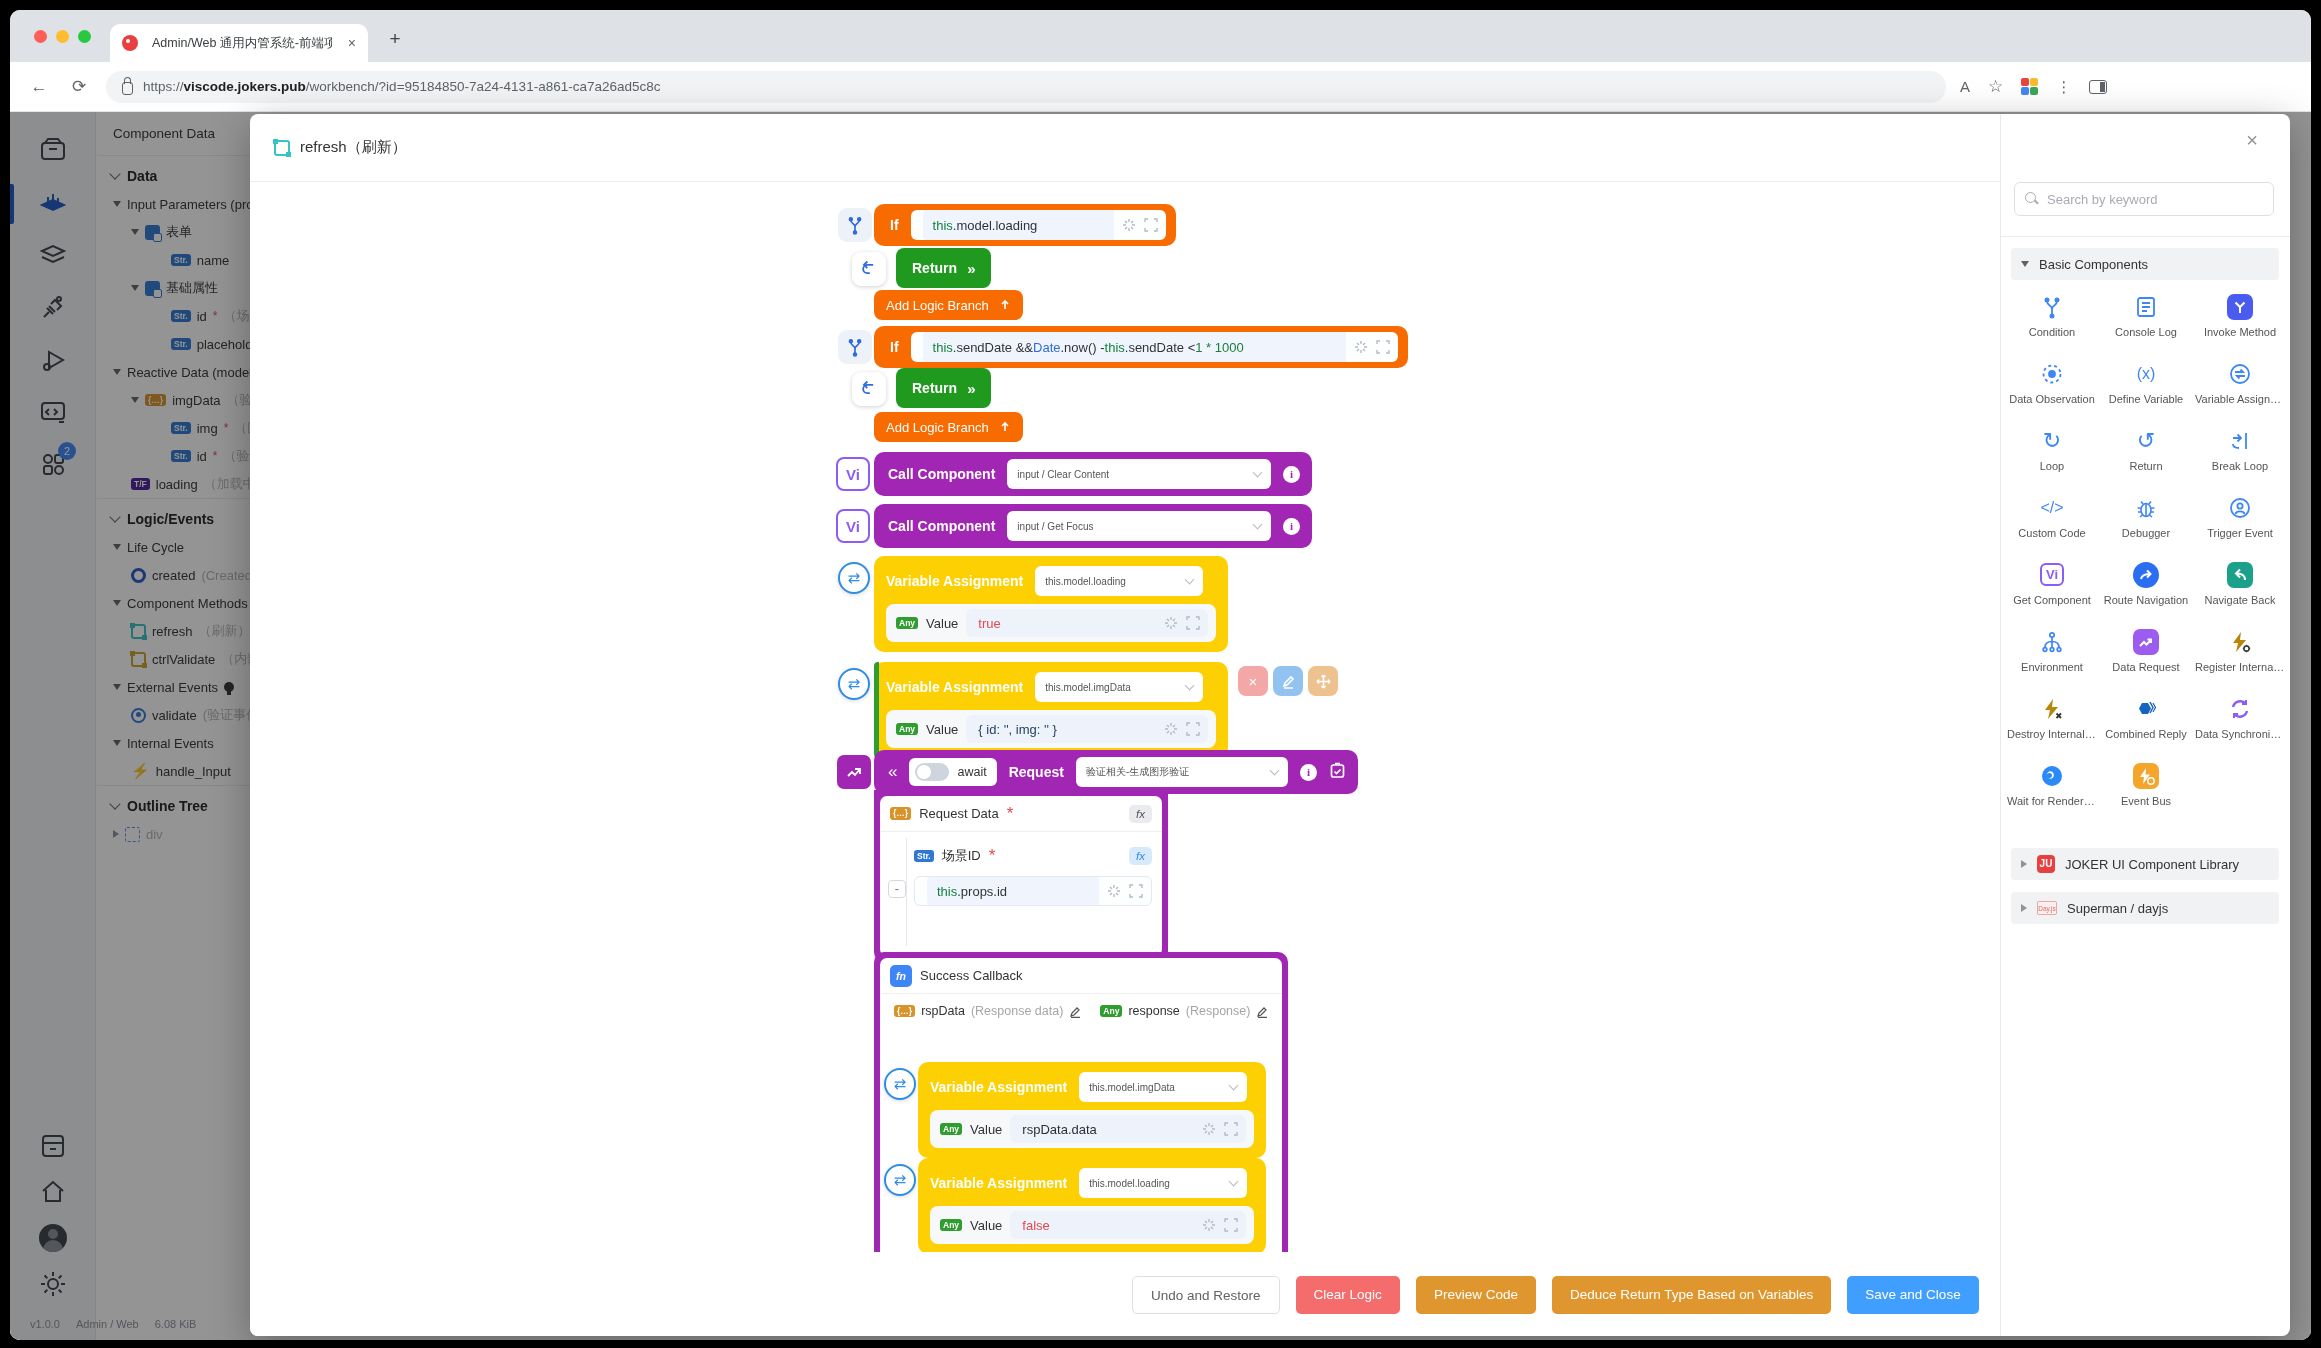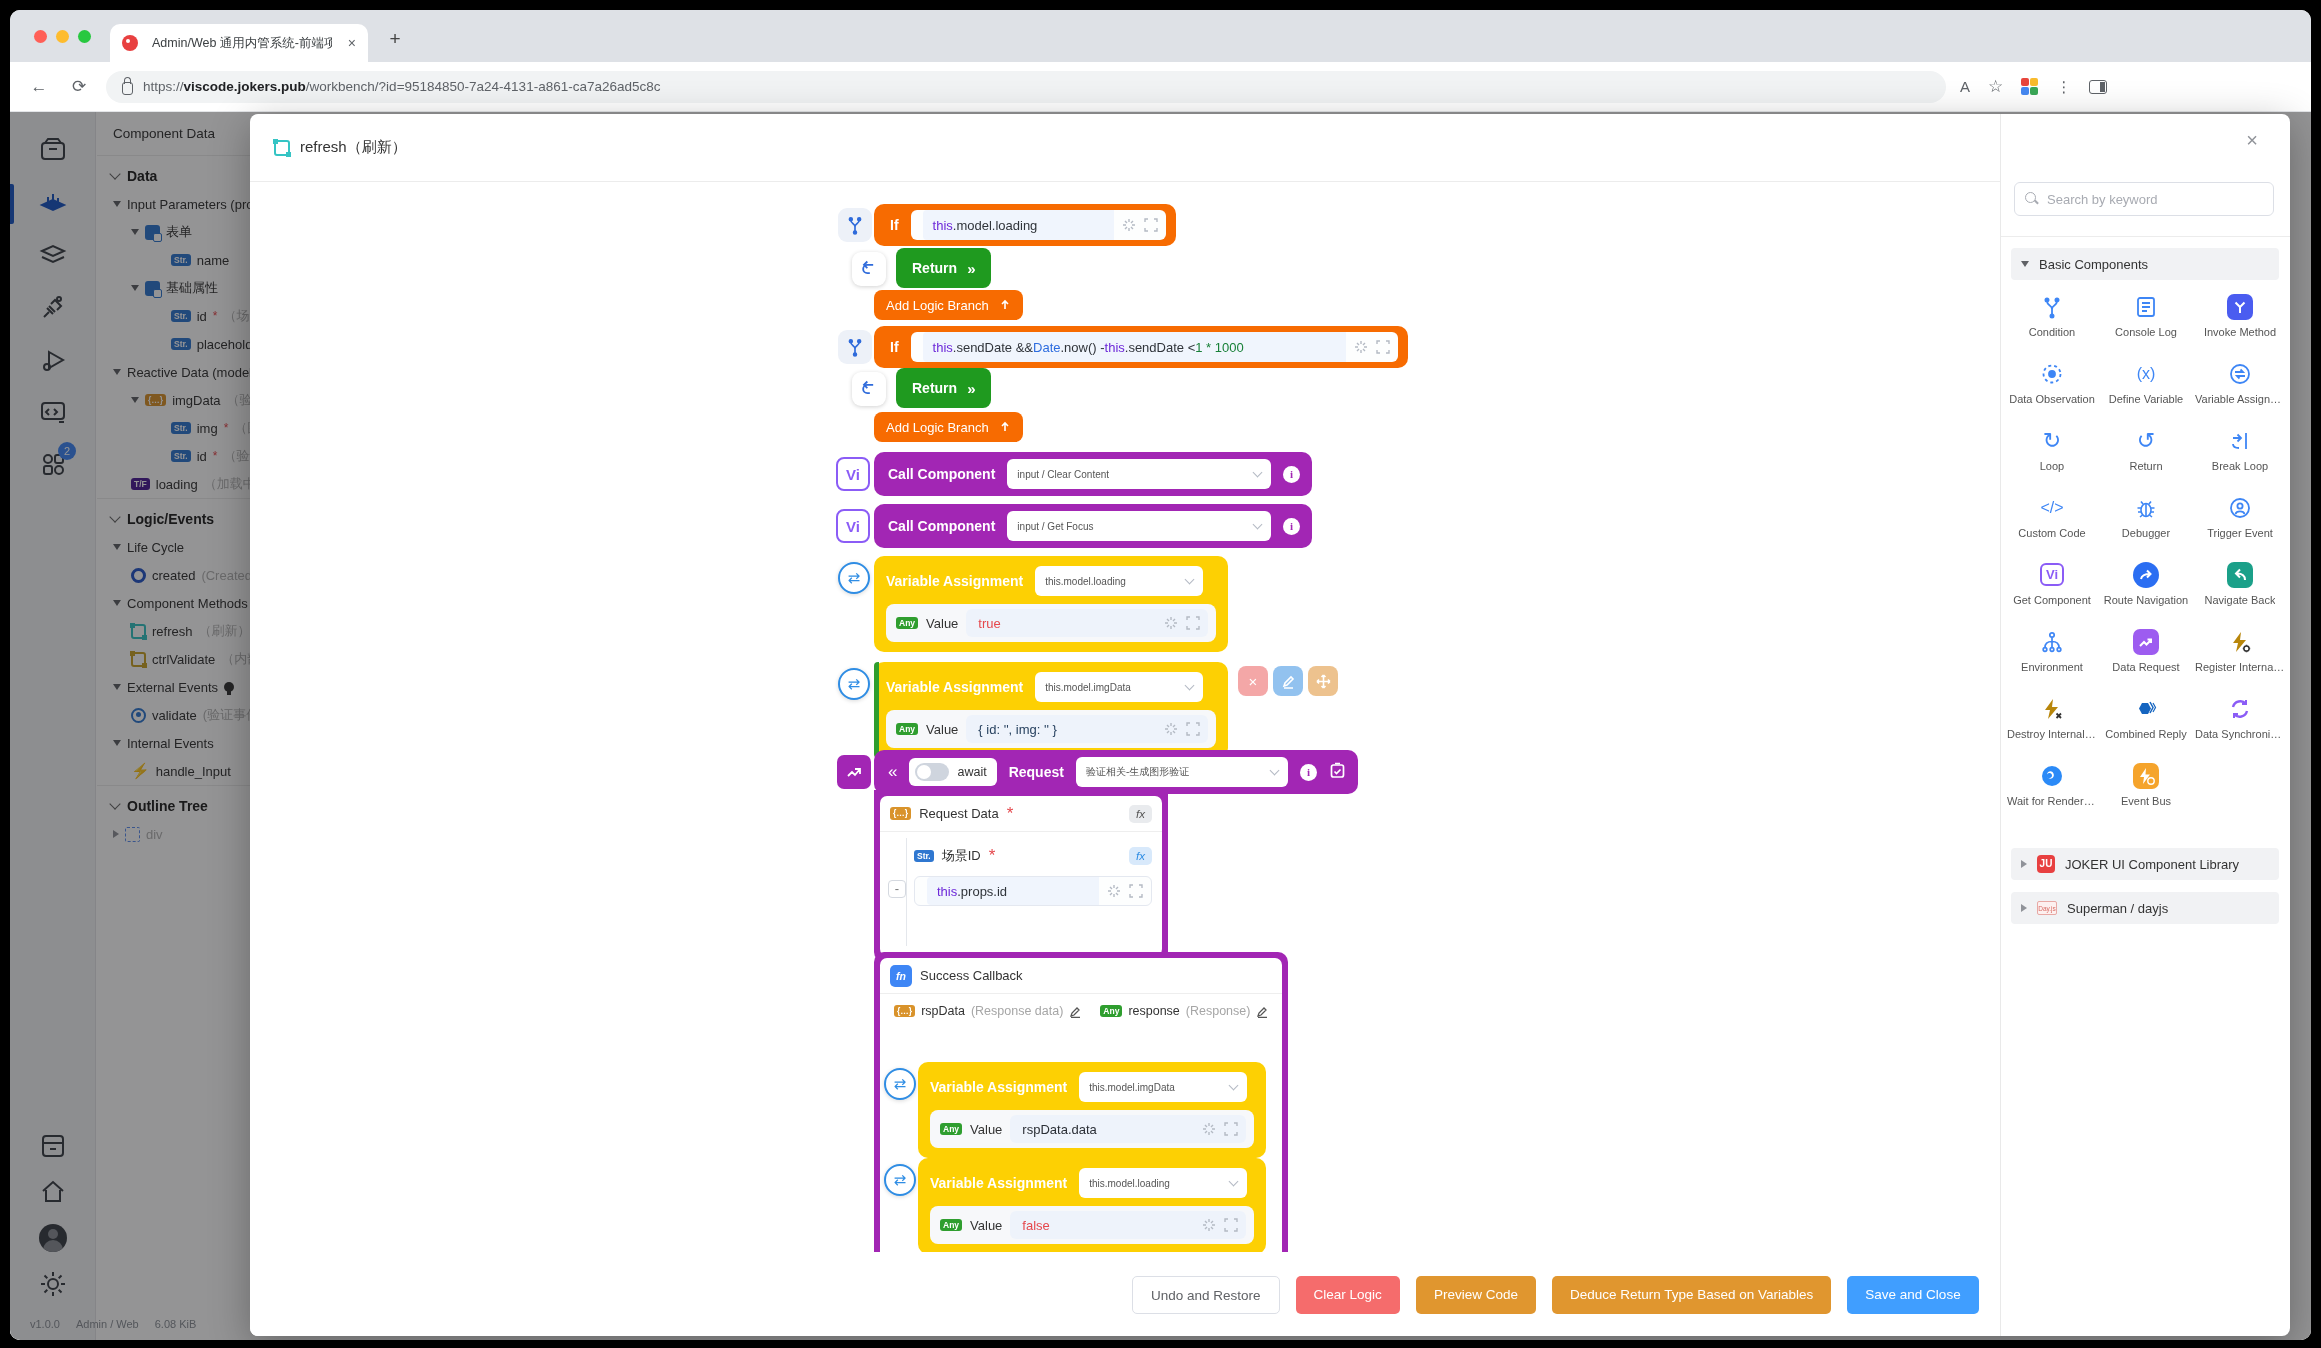--- a/index.html
+++ b/index.html
@@ -94,21 +94,21 @@
 
   
   .absb { position:absolute; }
   .node-ic { width:34px; height:34px; border-radius:9px; background:#edf1f8; color:#2f6bdb; display:flex; align-items:center; justify-content:center; }
   .node-ic svg { width:20px; height:20px; }
   .node-ic.white { background:#fff; box-shadow:0 1px 4px rgba(0,0,0,.18); }
   .blk-orange { background:#f76b01; border-radius:10px; display:flex; align-items:center; padding:0 10px 0 16px; gap:12px; height:42px; }
   .blk-label { color:#fff; font-weight:bold; font-size:14px; white-space:nowrap; }
   .code-input { background:#fdfefe; border-radius:6px; height:30px; display:flex; align-items:center; padding:0 8px 0 12px; font-size:13px; color:#30343a; gap:8px; }
   .code-text { flex:1; background:#f0f5fd; align-self:stretch; display:flex; align-items:center; padding:0 10px; border-radius:4px 0 0 4px; white-space:nowrap; }
-  .kw-this{color:#6d28d9;text-align:center;} .kw-blue{color:#2d6cdf;} .kw-num{color:#188038;} .kw-red{color:#e5484d;}
+  .kw-this{color:#15803d;text-align:center;} .kw-blue{color:#2d6cdf;} .kw-num{color:#188038;} .kw-red{color:#e5484d;}
   .icon-gray { color:#b4bac4; display:flex; }
   .icon-gray svg { width:14px; height:14px; }
   .btn-return { background:#1f9a1f; color:#fff; font-weight:bold; font-size:14px; border-radius:8px; height:40px; display:flex; align-items:center; padding:0 16px; gap:10px; }
   .chev2 { font-size:15px; font-weight:bold; }
   .btn-addbranch { background:#f76b01; color:#fff; font-size:13px; border-radius:8px; height:30px; display:flex; align-items:center; padding:0 12px; gap:10px; }
   .blk-purple { background:#a226b4; border-radius:10px; display:flex; align-items:center; padding:0 12px 0 14px; gap:12px; height:44px; }
   .vi-badge { width:34px; height:34px; background:#fff; border:2px solid #8b5cf6; border-radius:8px; color:#8b5cf6; font-weight:bold; font-size:15px; display:flex; align-items:center; justify-content:center; }
   .dd { background:#fff; border-radius:6px; height:30px; display:flex; align-items:center; padding:0 10px; font-size:10px; color:#555; gap:8px; }
   .dd .grow { flex:1; white-space:nowrap; overflow:hidden; }
   .dd-caret { width:7px; height:7px; border-right:1.4px solid #b4bac4; border-bottom:1.4px solid #b4bac4; transform:rotate(45deg); margin-top:-3px; flex:0 0 auto; }

